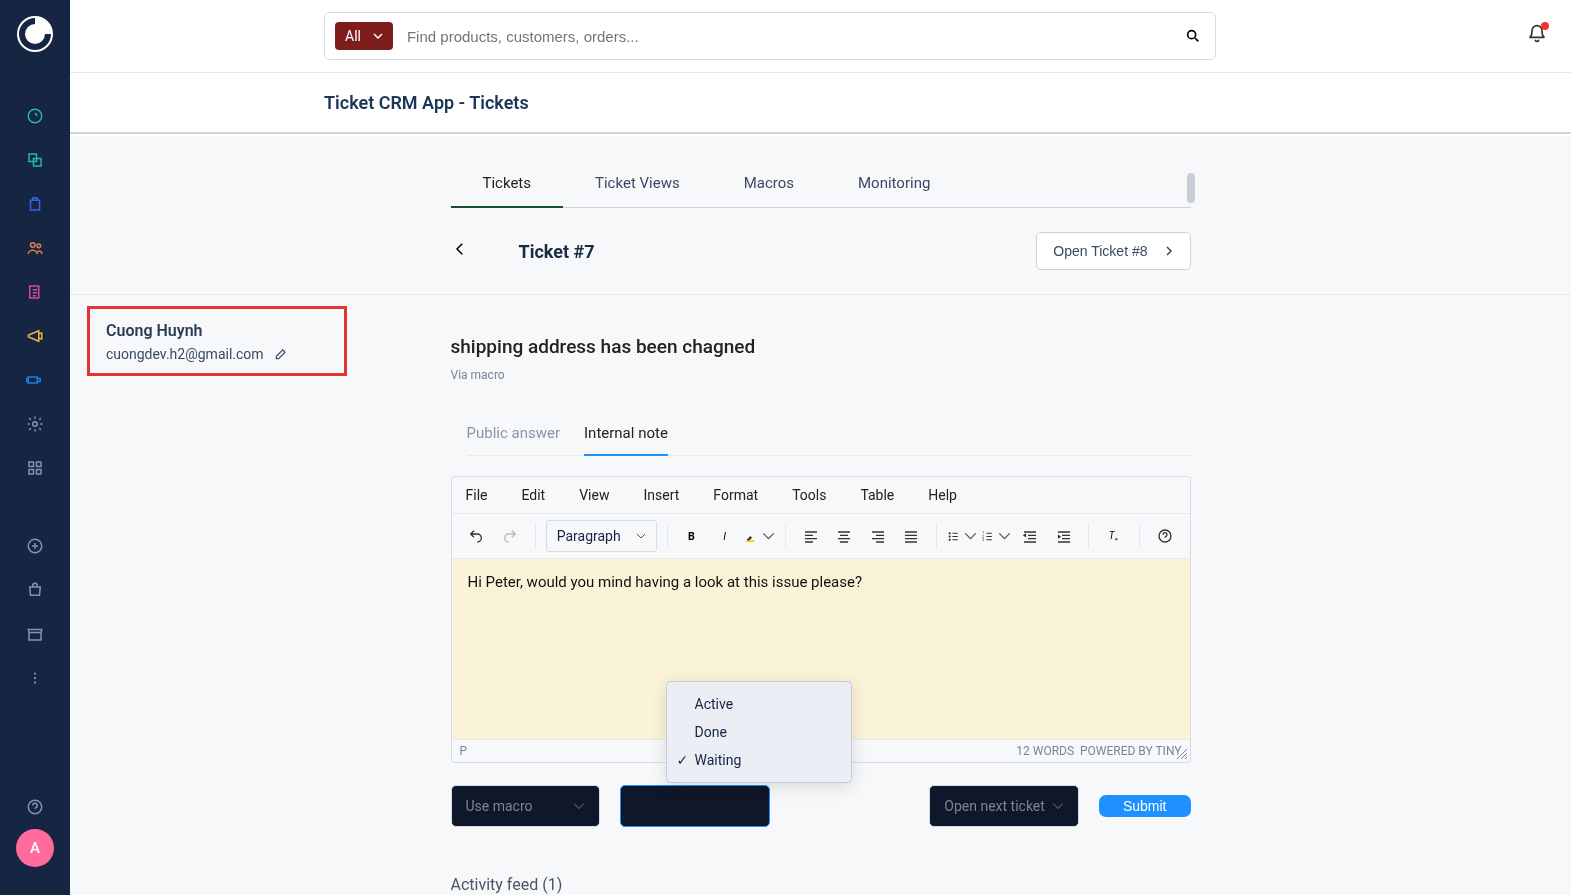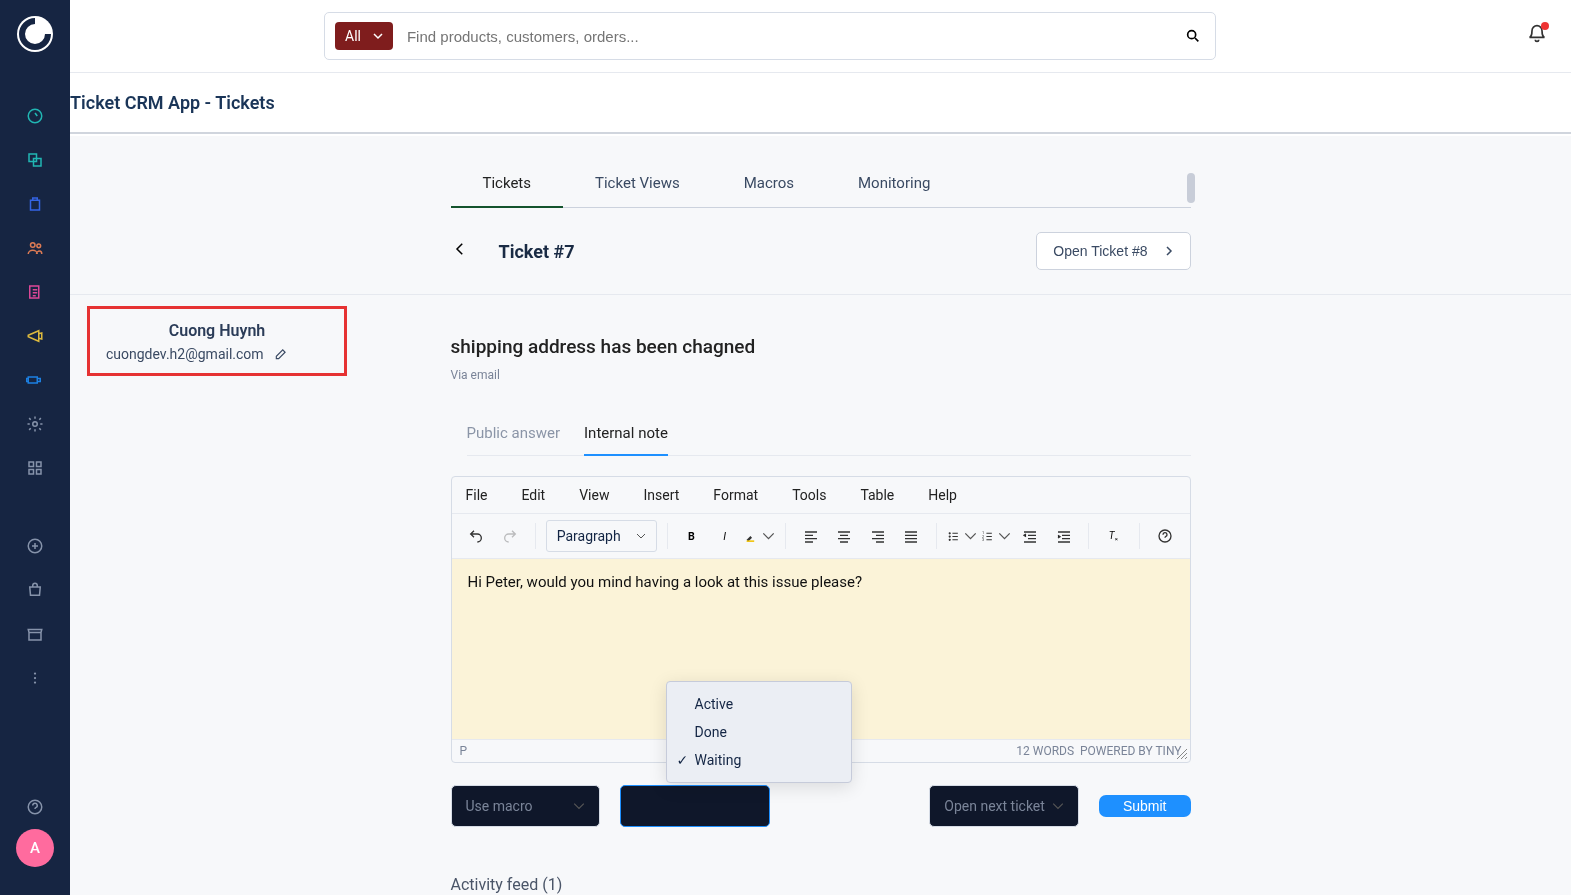--- a/index.html
+++ b/index.html
@@ -17,42 +17,42 @@
 .topbar { position:fixed; left:70px; right:0; top:0; height:72px; background:#fff; display:flex; align-items:center; padding:0 16px; z-index:50; }
 .searchbar { margin-left:238px; width:892px; height:48px; border:1px solid #d6dce6; border-radius:5px; display:flex; align-items:center; padding:0 14px 0 10px; }
 .searchbar .chip { background:#7f1d1d; color:#fff; border-radius:4px; padding:6px 10px; display:flex; align-items:center; gap:12px; font-size:14px; }
 .searchbar .chip svg { width:10px; height:10px; }
 .searchbar input { flex:1; border:none; outline:none; font-size:15px; color:#6e7b8f; margin-left:14px; background:transparent; }
 .searchbar .mag { width:16px; height:16px; color:#222; }
 .bell { position:absolute; right:24px; top:24px; width:20px; height:22px; color:#333; }
 .bell .dot { position:absolute; top:-2px; right:-2px; width:8px; height:8px; background:#e33; border-radius:50%; }
 
 
-.pagehead { position:fixed; left:70px; right:0; top:72px; height:62px; border-top:1px solid #e6e9ef; border-bottom:2px solid #d0d5dd; display:flex; align-items:center; font-size:18px; font-weight:600; color:#1a3558; z-index:40; background:#fff; }
+.pagehead { position:fixed; left:70px; right:0; top:72px; height:62px; border-top:1px solid #e6e9ef; border-bottom:2px solid #d0d5dd; display:flex; align-items:center; padding-left:254px; font-size:18px; font-weight:600; color:#1a3558; z-index:40; background:#fff; }
 
 
 .body { position:absolute; left:70px; right:0; top:136px; bottom:0; background:#f7f8fa; overflow:auto; }
 
 
 .tabs { width:740px; margin:38px auto 0; position:relative; border-bottom:1px solid #ccd2dd; display:flex; }
 .tab { padding:0 32px 14px; font-size:15px; color:#3a4a63; cursor:pointer; }
 .tab.active { color:#222; font-weight:400; border-bottom:2px solid #14532d; margin-bottom:-1px; }
 .scrollhint { width:8px; height:30px; background:#c8cdd8; border-radius:4px; position:absolute; right:-4px; top:-1px; }
 
 
 .tickethead { width:740px; margin:24px auto 0; display:flex; align-items:center; justify-content:space-between; padding-bottom:24px; }
-.tickethead .left { display:flex; align-items:center; gap:30px; }
+.tickethead .left { display:flex; align-items:center; gap:50px; }
 .back-btn svg { width:18px; height:18px; color:#222; }
 .ticket-title { font-size:18px; font-weight:700; color:#1a2b44; }
 .openticket-btn { border:1px solid #ccd2dd; background:#fff; border-radius:5px; padding:10px 16px; display:flex; align-items:center; gap:16px; font-size:14px; color:#3a4a63; cursor:pointer; }
 .openticket-btn svg{width:10px;height:10px;}
 .headdiv { height:1px;background:#e6e9ef; margin-left:-9999px; margin-right:-9999px; }
 
 
-.customer-card { position:absolute; left:17px; top:170px; width:260px; height:70px; border:3px solid #e63232; padding:10px 16px; display:flex; flex-direction:column; justify-content:center; background:#f7f8fa;text-align:center; }
+.customer-card { position:absolute; left:17px; top:170px; width:260px; height:70px; border:3px solid #e63232; padding:10px 16px; display:flex; flex-direction:column; justify-content:center; background:#f7f8fa; }
 .customer-card .name { font-size:16px; font-weight:600; color:#2b3c58; margin-bottom:6px; }
 .customer-card .email-row { display:flex; align-items:center; gap:10px; font-size:14px; color:#3a4a63; }
 .customer-card .edit { width:14px; height:14px; color:#3a4a63; }
 
 
 .content { width:740px; margin:40px auto 0; }
 .subject { font-size:19px; color:#222; margin-bottom:10px; font-weight:500;}
 .via { font-size:12px; color:#7a8498; margin-bottom:42px; }
 .subtabs { display:flex; gap:24px; border-bottom:1px solid #e6e9ef; margin-bottom:20px;margin-left:16px; }
 .subtab { padding-bottom:12px; font-size:15px; color:#8b95a7; cursor:pointer; }
@@ -243,21 +243,21 @@
       <span>Open Ticket #8</span>
       <svg viewBox="0 0 10 10" stroke="#3a4a63" fill="none" stroke-width="1.5">
           <path d="M3 1l4 4-4 4"></path>
         </svg>
     </button>
   </div>
   <div class="headdiv"></div>
 
   <div class="content">
     <div class="subject">shipping address has been chagned</div>
-    <div class="via">Via email</div>
+    <div class="via">Via macro</div>
 
     <div class="subtabs">
       <div class="subtab">Public answer</div>
       <div class="subtab active">Internal note</div>
     </div>
 
     <div class="editor">
       <div class="menu">
         <span>File</span>
         <span>Edit</span>

